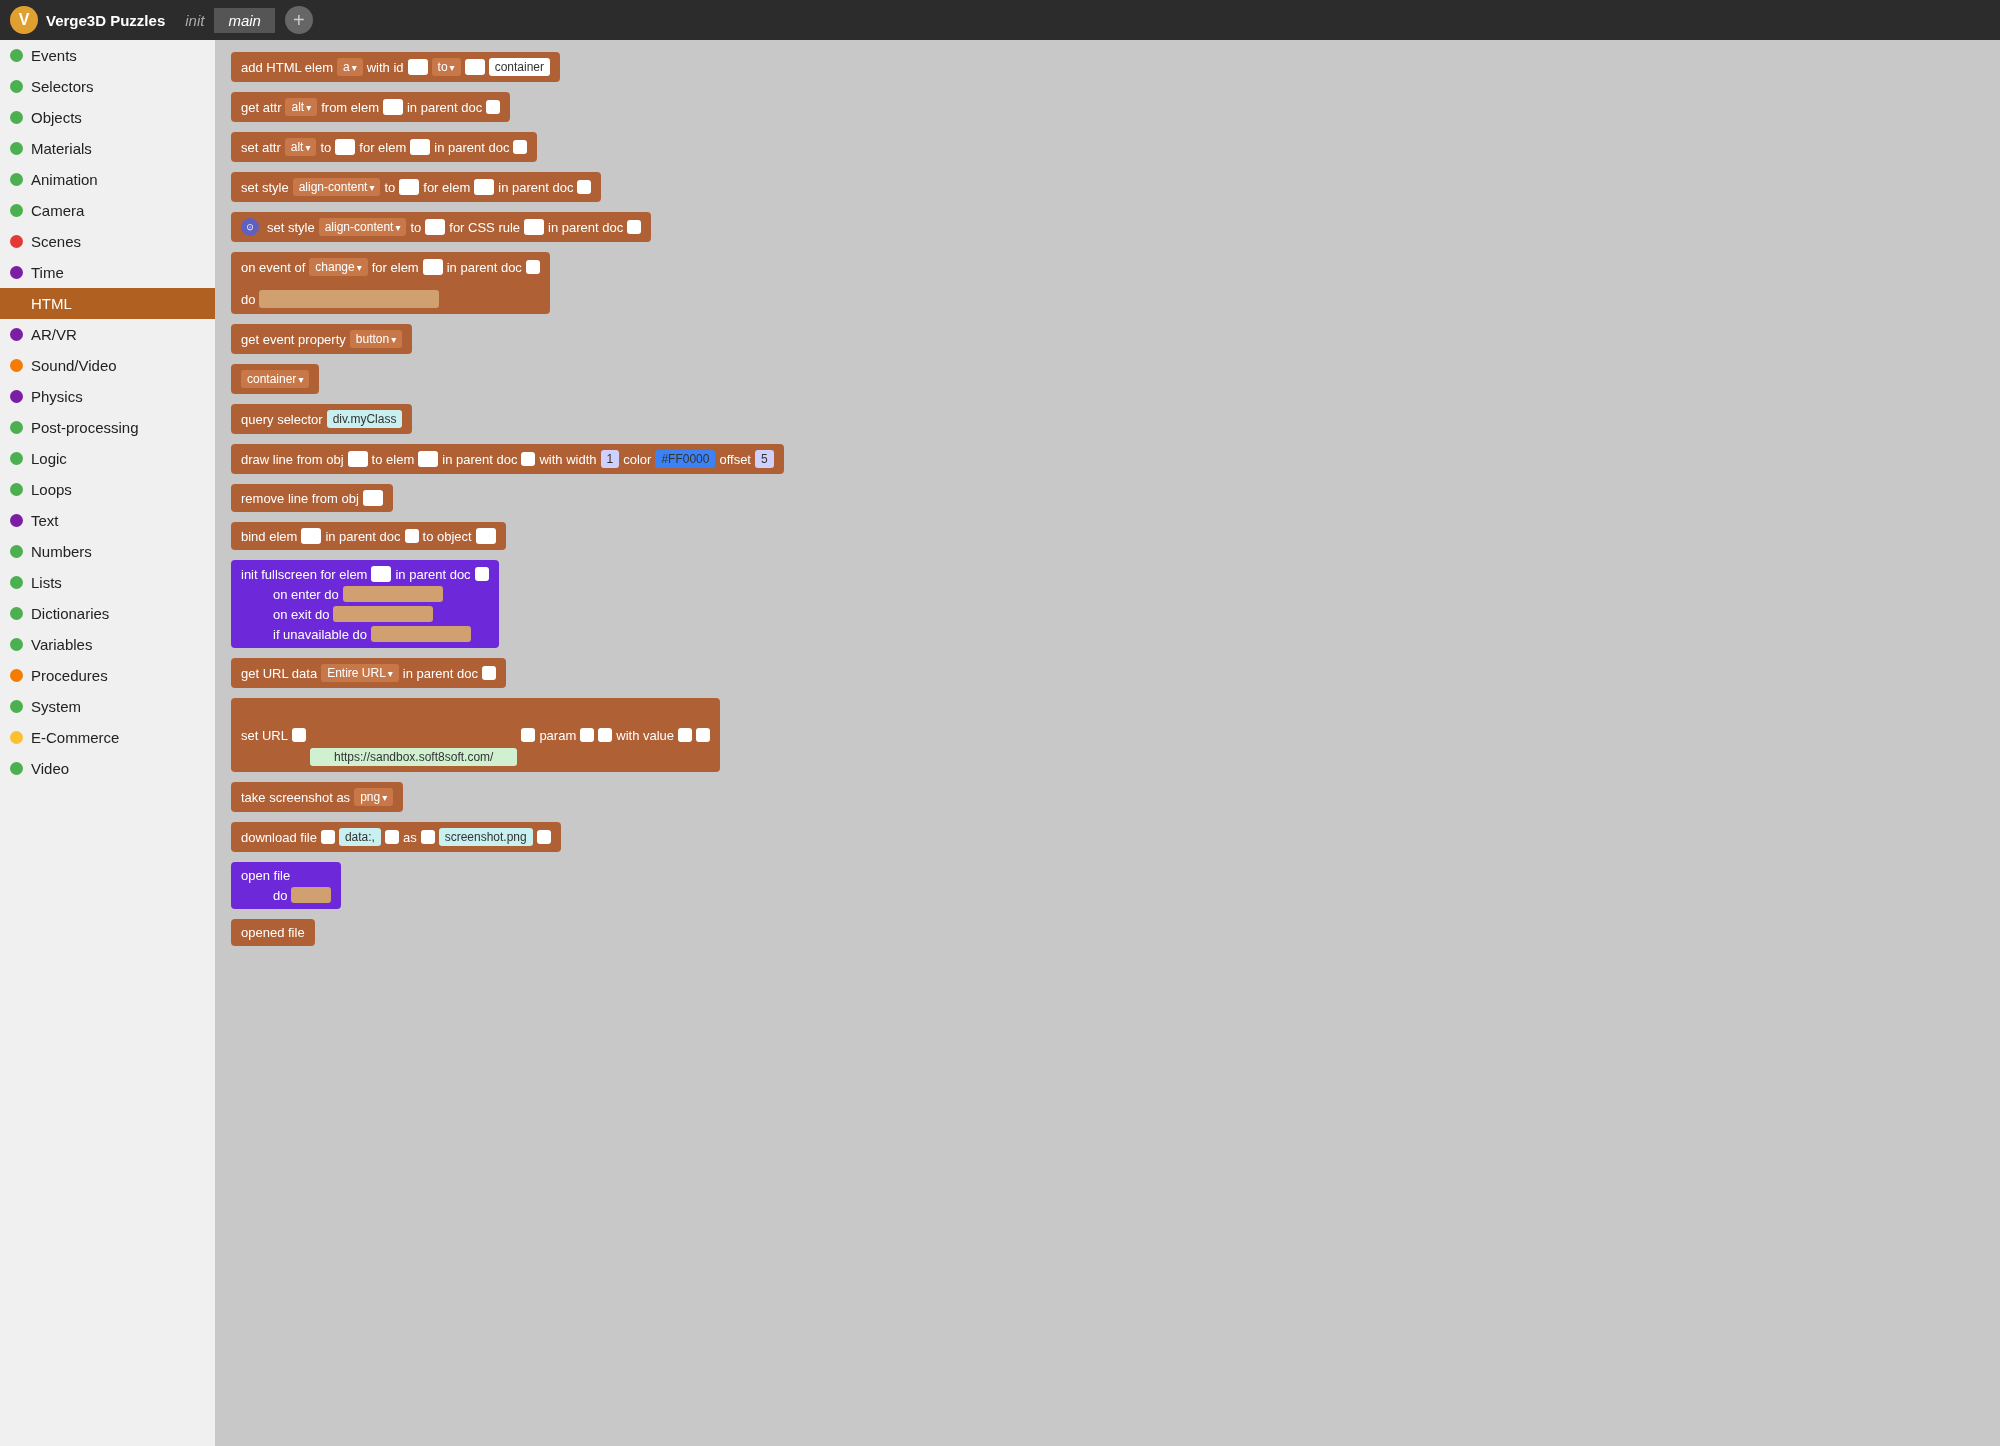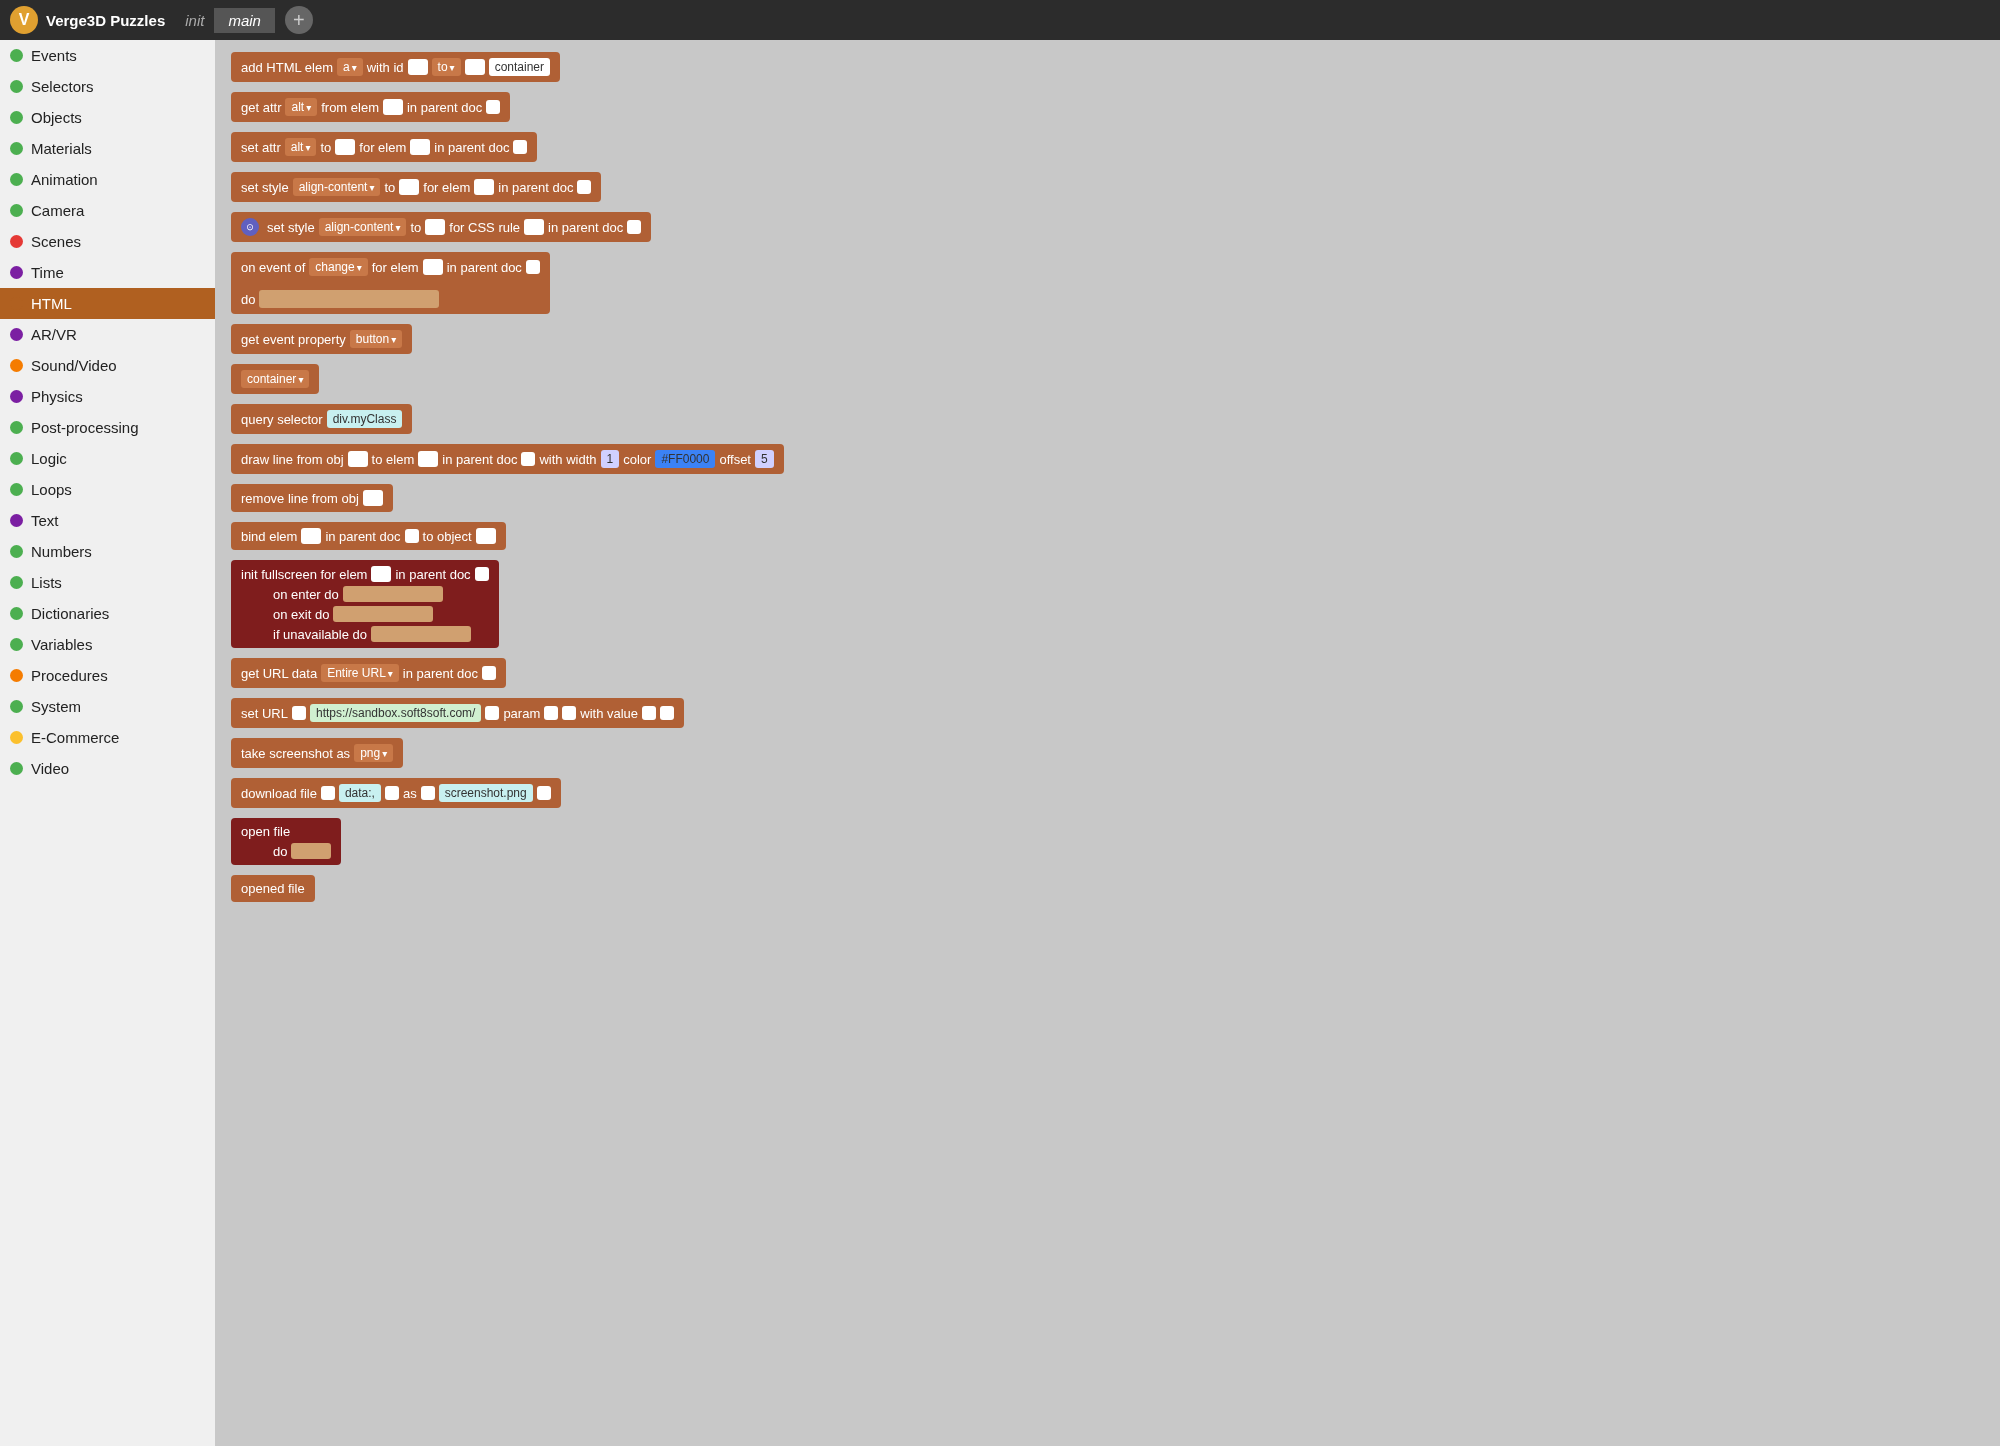--- a/index.html
+++ b/index.html
@@ -38,25 +38,25 @@
       border-radius: 4px; padding: 6px 10px; font-size: 13px; white-space: nowrap; flex-wrap: wrap;
     }
     .block-input { background: #fff; color: #333; border-radius: 3px; padding: 2px 6px; font-size: 12px; min-width: 30px; }
     .block-input-blue { background: #c8f0f0; color: #333; border-radius: 3px; padding: 2px 6px; font-size: 12px; }
     .block-dropdown { background: #c87848; border-radius: 3px; padding: 2px 6px; font-size: 12px; color: #fff; display: inline-flex; align-items: center; gap: 2px; }
     .block-dropdown::after { content: "▾"; font-size: 10px; }
     .block-slot { background: #fff; border-radius: 3px; width: 20px; height: 16px; display: inline-block; }
     .block-slot-sm { background: #fff; border-radius: 3px; width: 14px; height: 14px; display: inline-block; }
     .block-num { background: #d0d0ff; border-radius: 3px; padding: 2px 6px; font-size: 12px; color: #333; }
     .block-color { background: #3b82f6; border-radius: 3px; padding: 2px 6px; font-size: 12px; color: #333; }
-    .block-url { background: #d0f0d0; border-radius: 3px; padding: 2px 6px; font-size: 12px; color: #333; }
+    .block-url { background: #d0f0d0; border-radius: 3px; padding: 2px 24px; font-size: 12px; color: #333; margin-top: 44px; }
     .icon-circle { width: 18px; height: 18px; background: #6060c0; border-radius: 50%; display: inline-flex; align-items: center; justify-content: center; font-size: 9px; color: #fff; margin-right: 4px; }
 
     
-    .block-fullscreen { background: #7f1d1d; border-radius: 4px; padding: 6px 10px; display: inline-flex; flex-direction: column; gap: 4px; font-size: 13px; color: #fff; }
+    .block-fullscreen { background: #6d28d9; border-radius: 4px; padding: 6px 10px; display: inline-flex; flex-direction: column; gap: 4px; font-size: 13px; color: #fff; }
     .block-fullscreen-row { display: flex; align-items: center; gap: 4px; }
     .block-indent { margin-left: 32px; }
     .on-slot { background: #d0a070; height: 16px; border-radius: 3px; width: 100px; }
   </style>
 </head>
 <body>
 
 <div id="topbar">
   <div id="app-logo">
     <div class="logo-icon">V</div>

